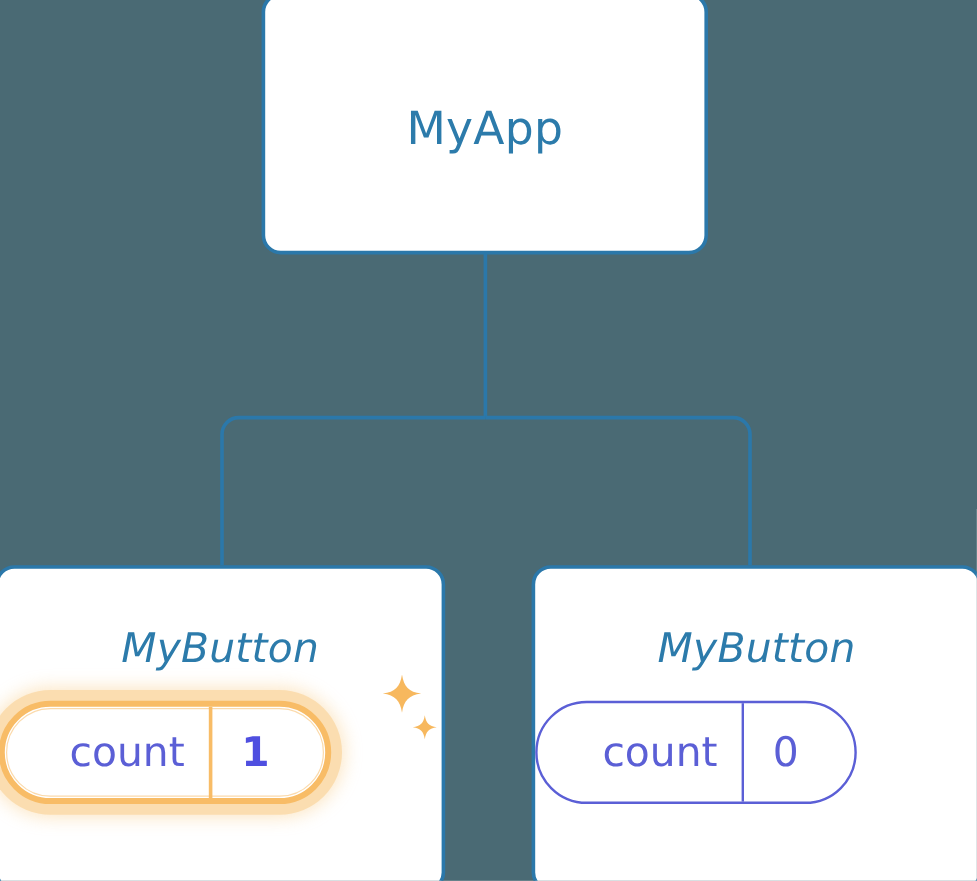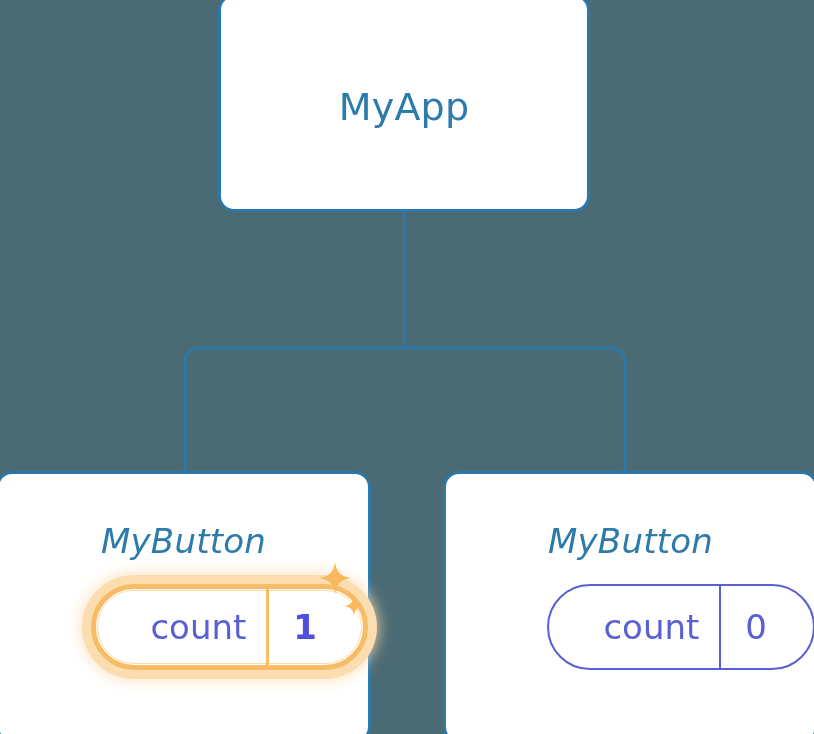--- a/index.html
+++ b/index.html
@@ -82,21 +82,21 @@
     font-style: italic;
   }
 
   
   .pill-wrap {
     position: absolute;
     top: 110px;
     left: 0;
     width: 100%;
     display: flex;
-    justify-content: flex-end;
+    justify-content: flex-start;
   }
 
   .pill {
     position: relative;
     display: flex;
     align-items: stretch;
     height: 86px;
     border-radius: 44px;
     background: #ffffff;
     box-sizing: border-box;

